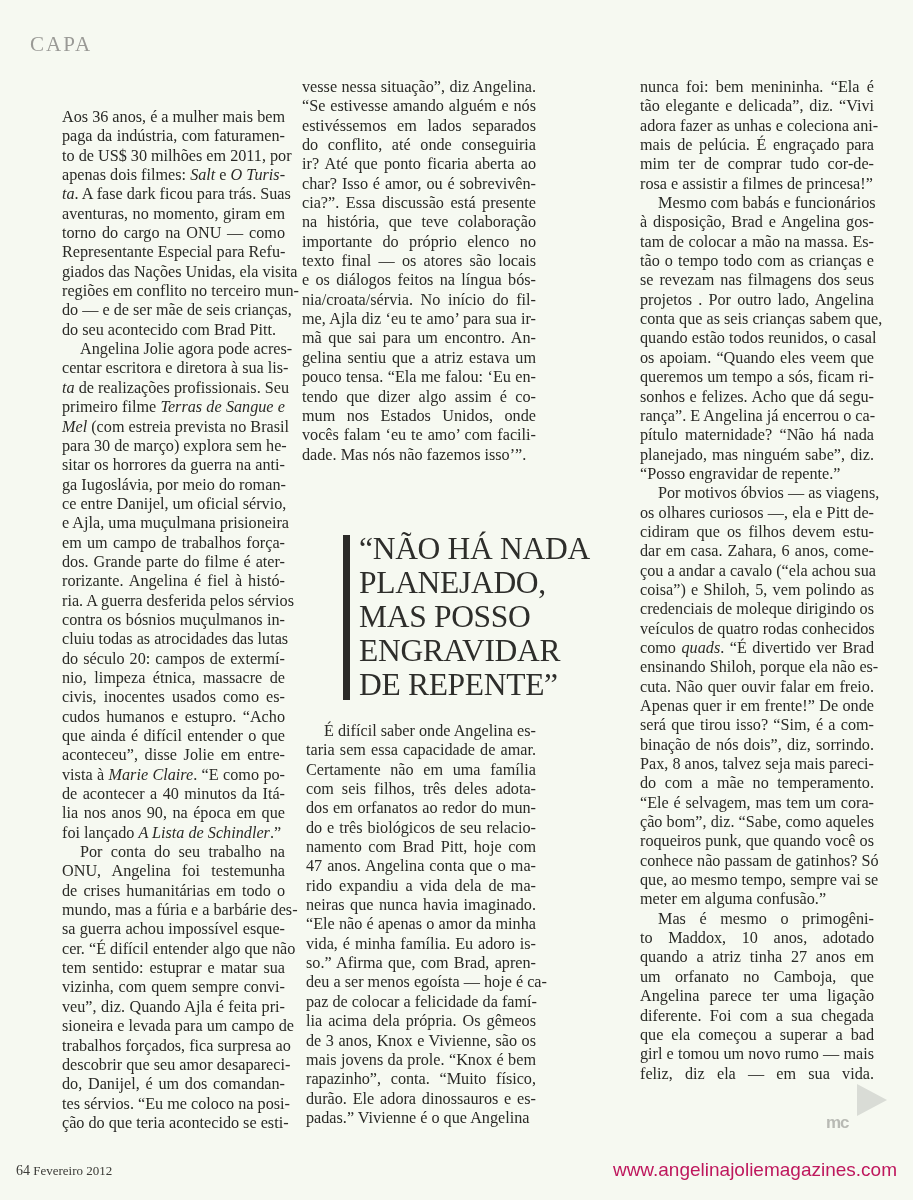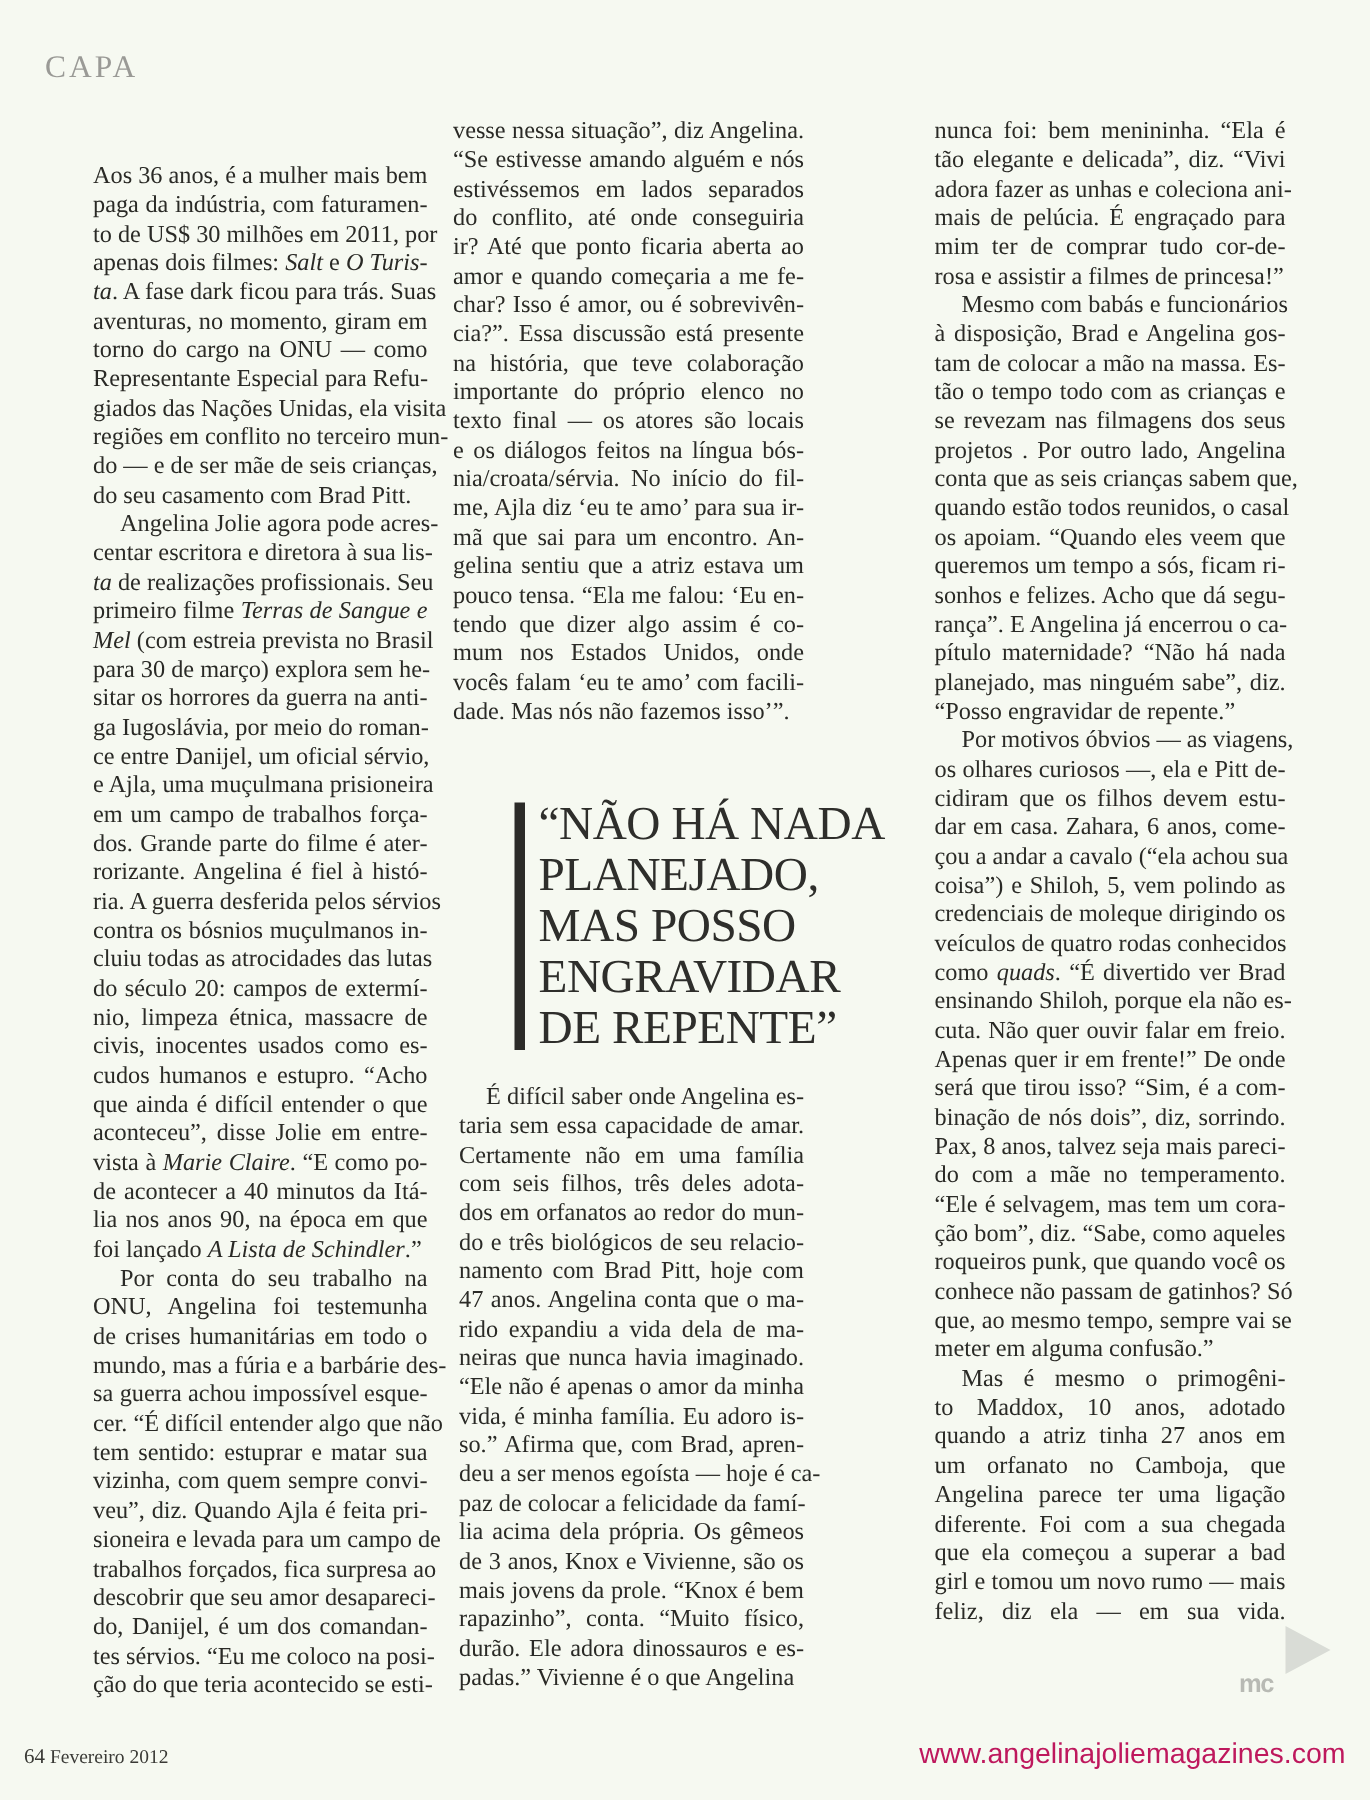--- a/index.html
+++ b/index.html
@@ -18,21 +18,21 @@
   }
   .col .ln {
     display: block; height: 19.35px; white-space: nowrap;
     text-align: justify; text-align-last: justify;
     width: 100%;
   }
   .col .ln.last { text-align-last: left; }
   .col .ln.indent { padding-left: 18px; box-sizing: border-box; }
   .col-1 { left: 62px; top: 108px; width: 223px; }
   .col-2 { left: 302px; top: 78px; width: 234px; }
-  .col-3 { left: 623px; top: 78px; width: 234px; }
+  .col-3 { left: 640px; top: 78px; width: 234px; }
   .col-2b { left: 306px; top: 722px; width: 230px; }
   i { font-style: italic; }
   .pull-bar {
     position: absolute; left: 343px; top: 535px; width: 7px; height: 165px;
     background: #2b2b28;
   }
   .pull-quote {
     position: absolute; left: 359px; top: 532px; width: 240px;
     font-family: "Liberation Serif", "DejaVu Serif", serif;
     font-size: 31.5px; line-height: 34px; color: #2e2e2b; letter-spacing: -0.3px;
@@ -69,21 +69,21 @@
     <span class="ln">paga da indústria, com faturamen-</span>
     <span class="ln">to de US$ 30 milhões em 2011, por</span>
     <span class="ln">apenas dois filmes: <i>Salt</i> e <i>O Turis-</i></span>
     <span class="ln"><i>ta</i>. A fase dark ficou para trás. Suas</span>
     <span class="ln">aventuras, no momento, giram em</span>
     <span class="ln">torno do cargo na ONU — como</span>
     <span class="ln">Representante Especial para Refu-</span>
     <span class="ln">giados das Nações Unidas, ela visita</span>
     <span class="ln">regiões em conflito no terceiro mun-</span>
     <span class="ln">do — e de ser mãe de seis crianças,</span>
-    <span class="ln last">do seu casamento com Brad Pitt.</span>
+    <span class="ln last">do seu acontecido com Brad Pitt.</span>
     <span class="ln indent">Angelina Jolie agora pode acres-</span>
     <span class="ln">centar escritora e diretora à sua lis-</span>
     <span class="ln"><i>ta</i> de realizações profissionais. Seu</span>
     <span class="ln">primeiro filme <i>Terras de Sangue e</i></span>
     <span class="ln"><i>Mel</i> (com estreia prevista no Brasil</span>
     <span class="ln">para 30 de março) explora sem he-</span>
     <span class="ln">sitar os horrores da guerra na anti-</span>
     <span class="ln">ga Iugoslávia, por meio do roman-</span>
     <span class="ln">ce entre Danijel, um oficial sérvio,</span>
     <span class="ln">e Ajla, uma muçulmana prisioneira</span>
@@ -118,21 +118,20 @@
     <span class="ln">do, Danijel, é um dos comandan-</span>
     <span class="ln">tes sérvios. “Eu me coloco na posi-</span>
     <span class="ln last">ção do que teria acontecido se esti-</span>
   </div>
 <div class="col col-2">
     <span class="ln">vesse nessa situação”, diz Angelina.</span>
     <span class="ln">“Se estivesse amando alguém e nós</span>
     <span class="ln">estivéssemos em lados separados</span>
     <span class="ln">do conflito, até onde conseguiria</span>
     <span class="ln">ir? Até que ponto ficaria aberta ao</span>
-    <span class="ln">amor e quando começaria a me fe-</span>
     <span class="ln">char? Isso é amor, ou é sobrevivên-</span>
     <span class="ln">cia?”. Essa discussão está presente</span>
     <span class="ln">na história, que teve colaboração</span>
     <span class="ln">importante do próprio elenco no</span>
     <span class="ln">texto final — os atores são locais</span>
     <span class="ln">e os diálogos feitos na língua bós-</span>
     <span class="ln">nia/croata/sérvia. No início do fil-</span>
     <span class="ln">me, Ajla diz ‘eu te amo’ para sua ir-</span>
     <span class="ln">mã que sai para um encontro. An-</span>
     <span class="ln">gelina sentiu que a atriz estava um</span>

